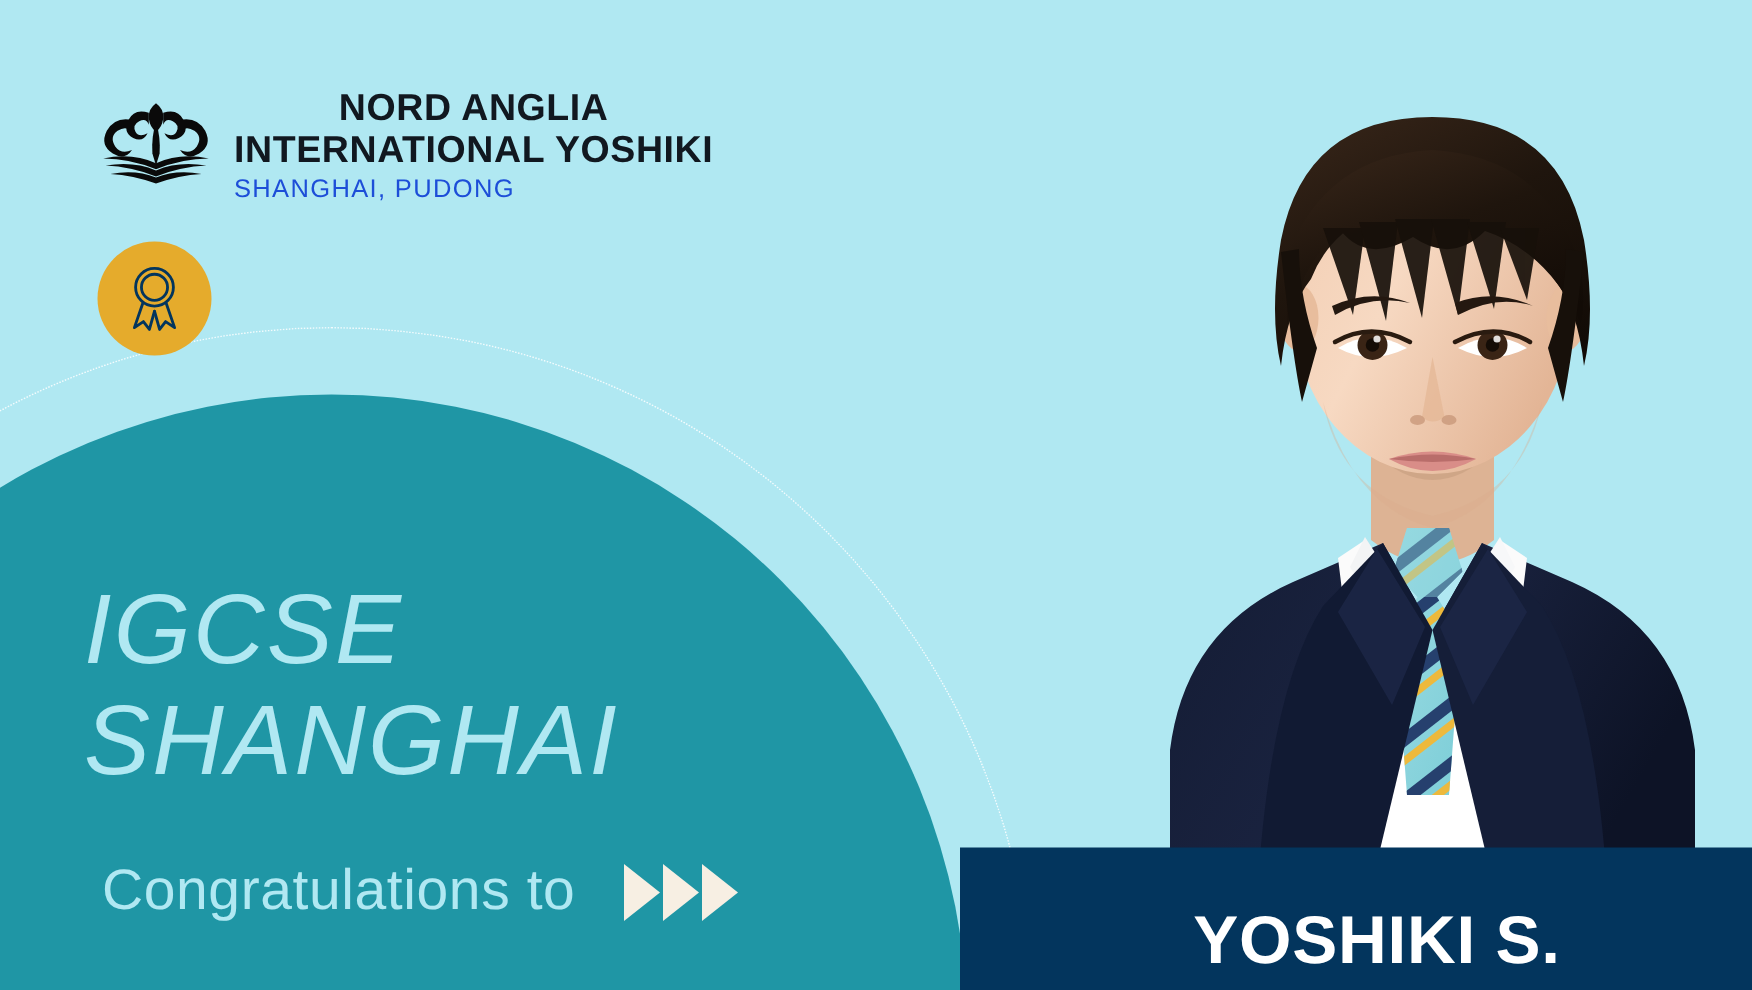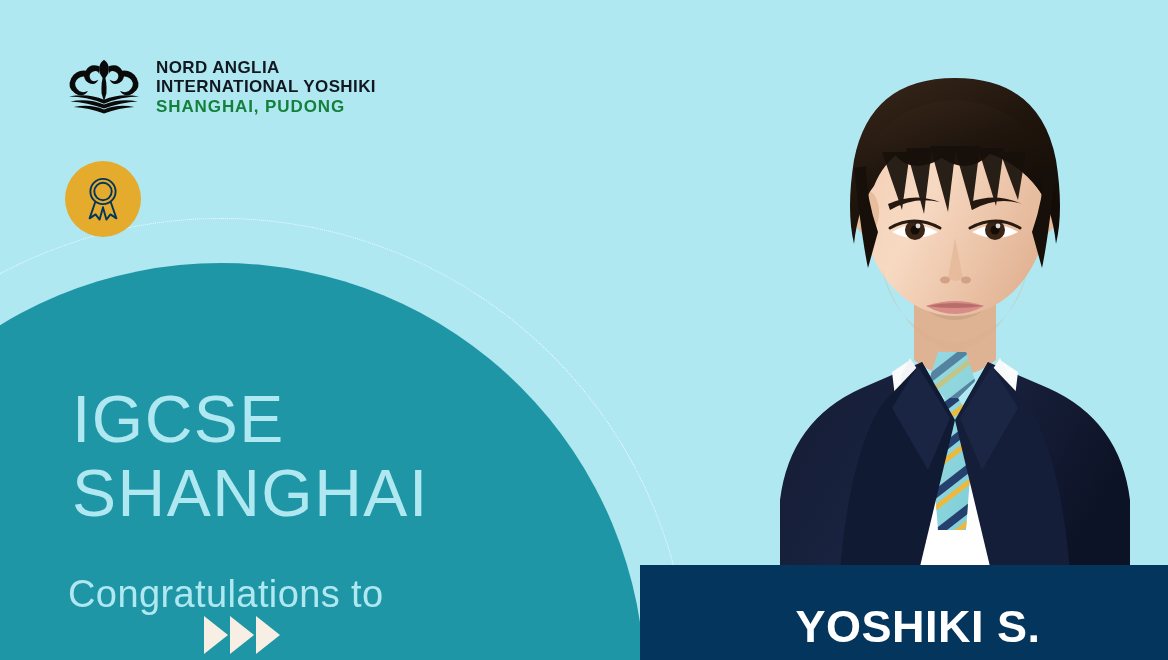--- a/index.html
+++ b/index.html
@@ -82,28 +82,29 @@
     top: 58px;
     display: flex;
     align-items: center;
     gap: 12px;
   }
   .logo-mark { width: 80px; height: 58px; flex: none; }
   .logo-mark svg { display: block; width: 100%; height: 100%; }
   .logo-text { line-height: 1.13; }
   .logo-line1, .logo-line2 {
     color: #111820;
-    font-size: 17px;
+    font-size: 25px;
     font-weight: 700;
     letter-spacing: 0.4px;
+    text-align: center;
   }
   .logo-line3 {
-    color: #15803d;
+    color: #1d4ed8;
     font-size: 17px;
-    font-weight: 700;
+    font-weight: 400;
     letter-spacing: 0.9px;
     margin-top: 1px;
   }
 
   
   .badge {
     position: absolute;
     left: 65px;
     top: 161px;
     width: 76px;
@@ -112,40 +113,40 @@
     background: #e5ab2c;
     display: flex;
     align-items: center;
     justify-content: center;
   }
   .badge svg { display: block; width: 44px; height: 46px; }
 
   
   .headline {
     position: absolute;
-    left: 72px;
+    left: 56px;
     top: 383px;
     width: 560px;
+    font-style: italic;
   }
   .headline-line {
     color: #b0e8f2;
     font-size: 66px;
     font-weight: 300;
     letter-spacing: 1.5px;
     line-height: 1.12;
     white-space: nowrap;
   }
 
   .congrats-row {
     position: absolute;
     left: 68px;
     top: 573px;
     display: flex;
     align-items: center;
-    flex-direction: column;
   }
   .congrats-text {
     color: #b0e8f2;
     font-size: 38px;
     font-weight: 400;
     letter-spacing: 0.4px;
     white-space: nowrap;
   }
   .arrows {
     display: flex;

